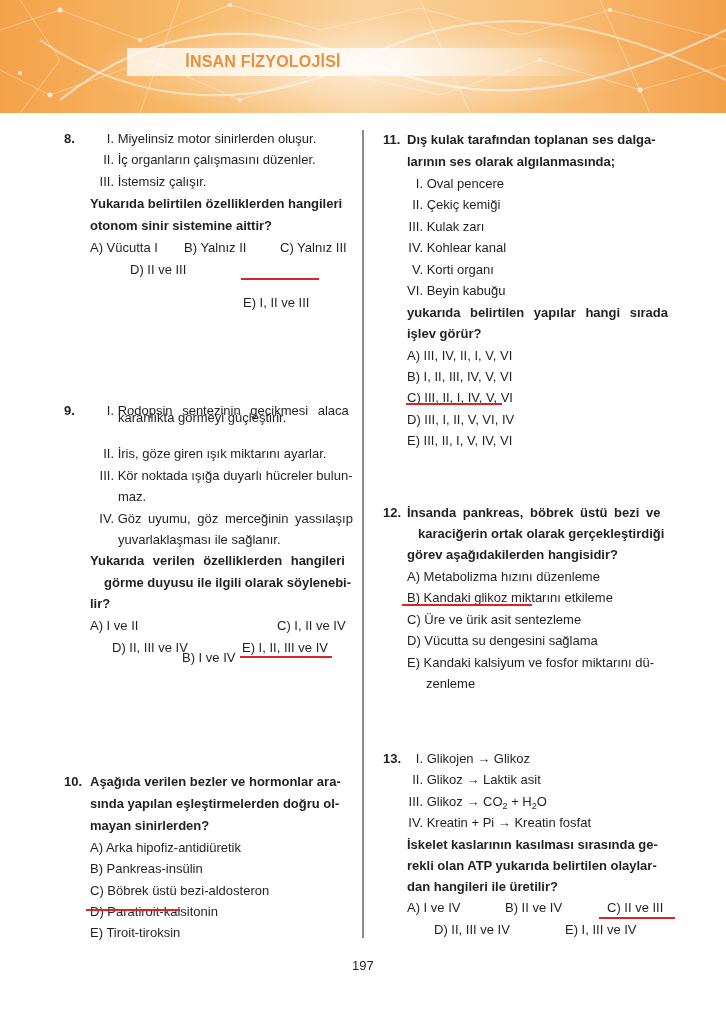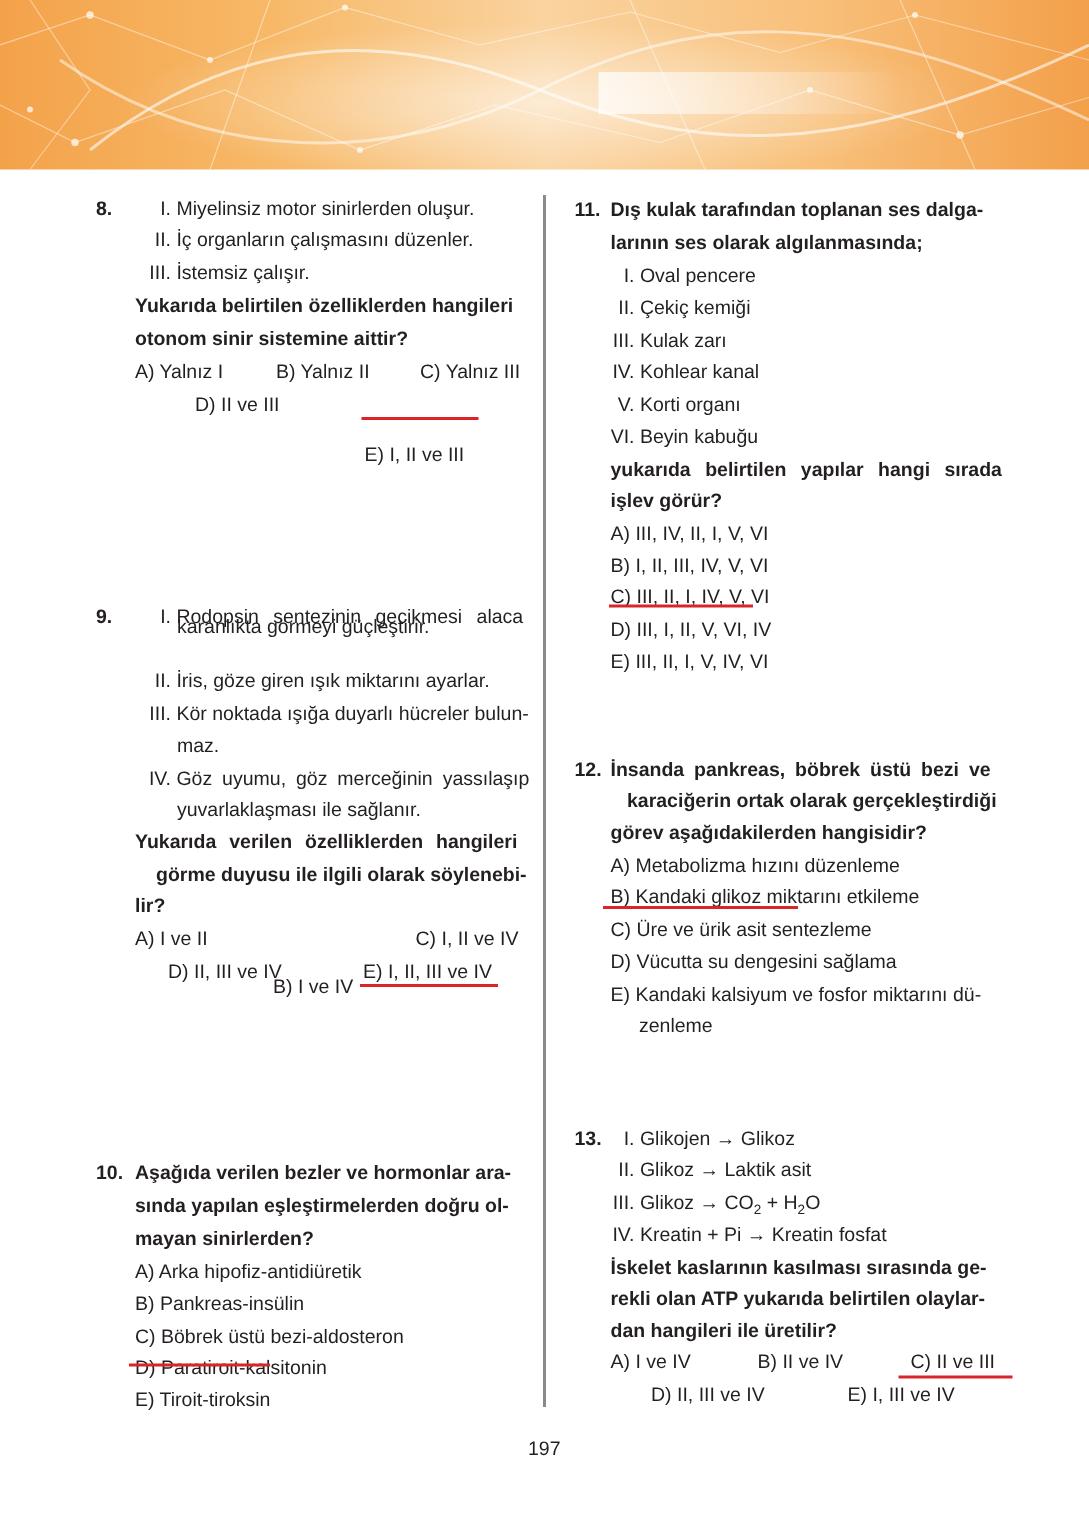--- a/index.html
+++ b/index.html
@@ -58,32 +58,35 @@
         <circle cx="230" cy="5" r="2"></circle>
       <circle cx="50" cy="95" r="2.5"></circle>
         <circle cx="240" cy="100" r="2"></circle>
         <circle cx="540" cy="60" r="2"></circle>
       <circle cx="640" cy="90" r="2.5"></circle>
         <circle cx="610" cy="10" r="2"></circle>
         <circle cx="20" cy="73" r="2"></circle>
     </g>
   </svg>
   <div class="title-box-right"></div>
+  <div class="title-box">
+    <span style="color: rgb(232, 145, 58);">İNSAN FİZYOLOJİSİ</span>
+  </div>
 </div>
 
 <div class="divider"></div>
 
 <div>
   <span class="qnum" style="left:64px;top:131px;">8.</span>
   <div class="line" style="left:90px;top:131px;"><span class="rn" style="width:24px;">I.</span> <span>Miyelinsiz motor sinirlerden oluşur.</span></div>
   <div class="line" style="left:90px;top:152px;"><span class="rn" style="width:24px;">II.</span> <span>İç organların çalışmasını düzenler.</span></div>
   <div class="line" style="left:90px;top:174px;"><span class="rn" style="width:24px;">III.</span> <span>İstemsiz çalışır.</span></div>
   <div class="line b" style="left:90px;top:196px;">Yukarıda belirtilen özelliklerden hangileri</div>
   <div class="line b" style="left:90px;top:218px;">otonom sinir sistemine aittir?</div>
-  <div class="opt" style="left:90px;top:240px;">A) Yalnız I</div>
+  <div class="opt" style="left:90px;top:240px;">A) Vücutta I</div>
   <div class="opt" style="left:184px;top:240px;">B) Yalnız II</div>
   <div class="opt" style="left:280px;top:240px;">C) Yalnız III</div>
   <div class="opt" style="left:130px;top:262px;">D) II ve III</div>
   <div class="opt" style="left:243px;top:262px;margin-top:33px;">E) I, II ve III</div>
   <div class="red-ul" style="left: 241px; top: 278px; width: 78px; background: rgb(217, 36, 42);"></div>
 </div>
 
 <div>
   <span class="qnum" style="left:64px;top:403px;">9.</span>
   <div class="line" style="left:90px;top:403px;"><span class="rn" style="width:24px;">I.</span> <span style="word-spacing:6px;text-align:center;">Rodopsin sentezinin gecikmesi alaca</span></div>

